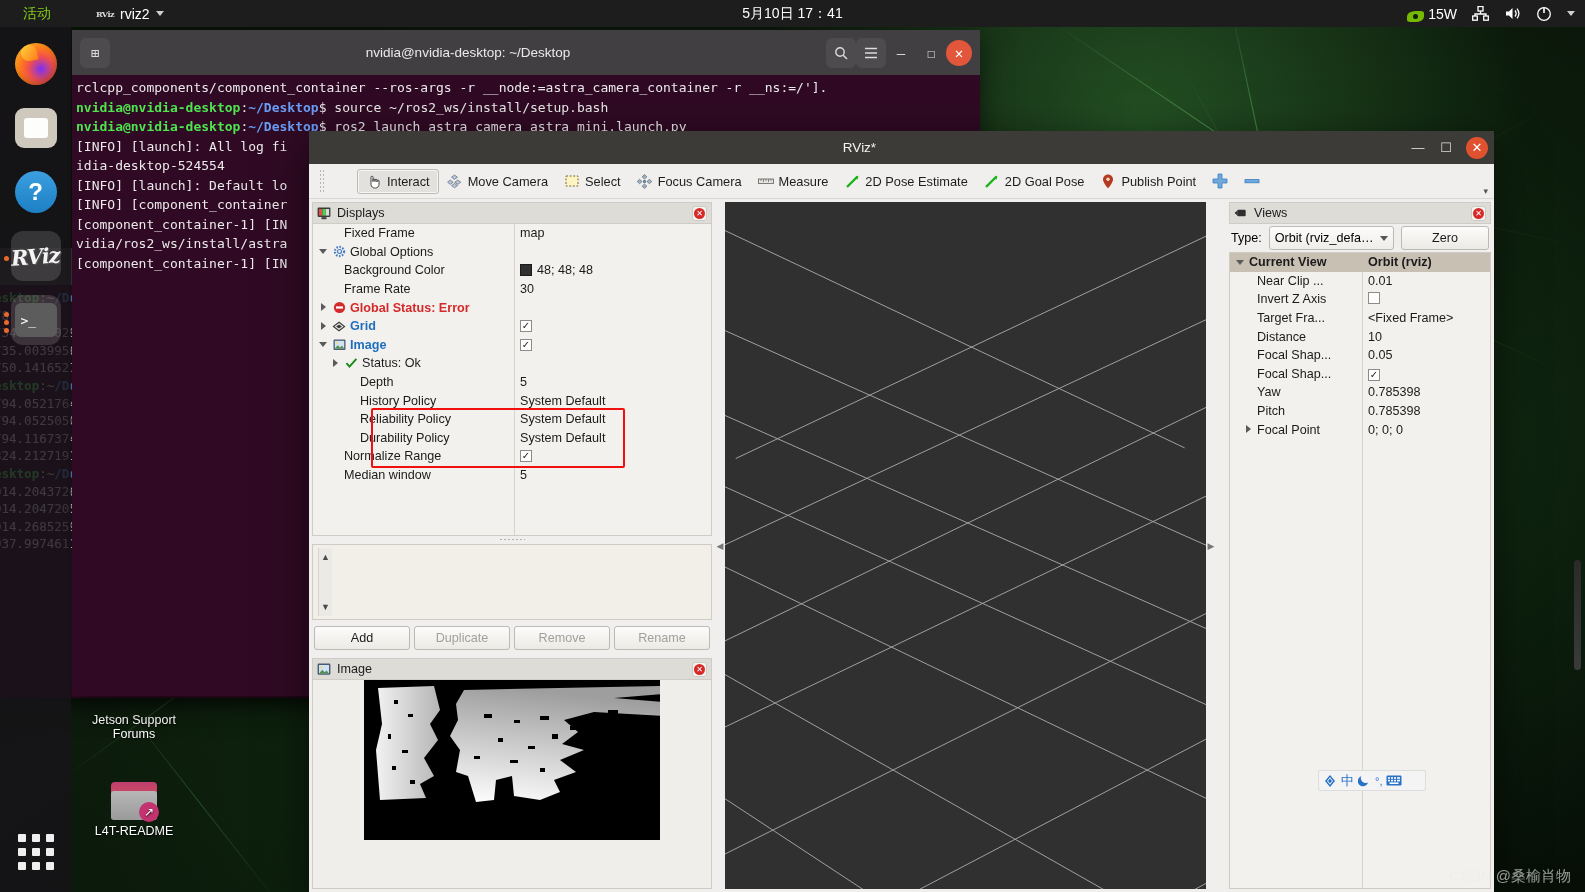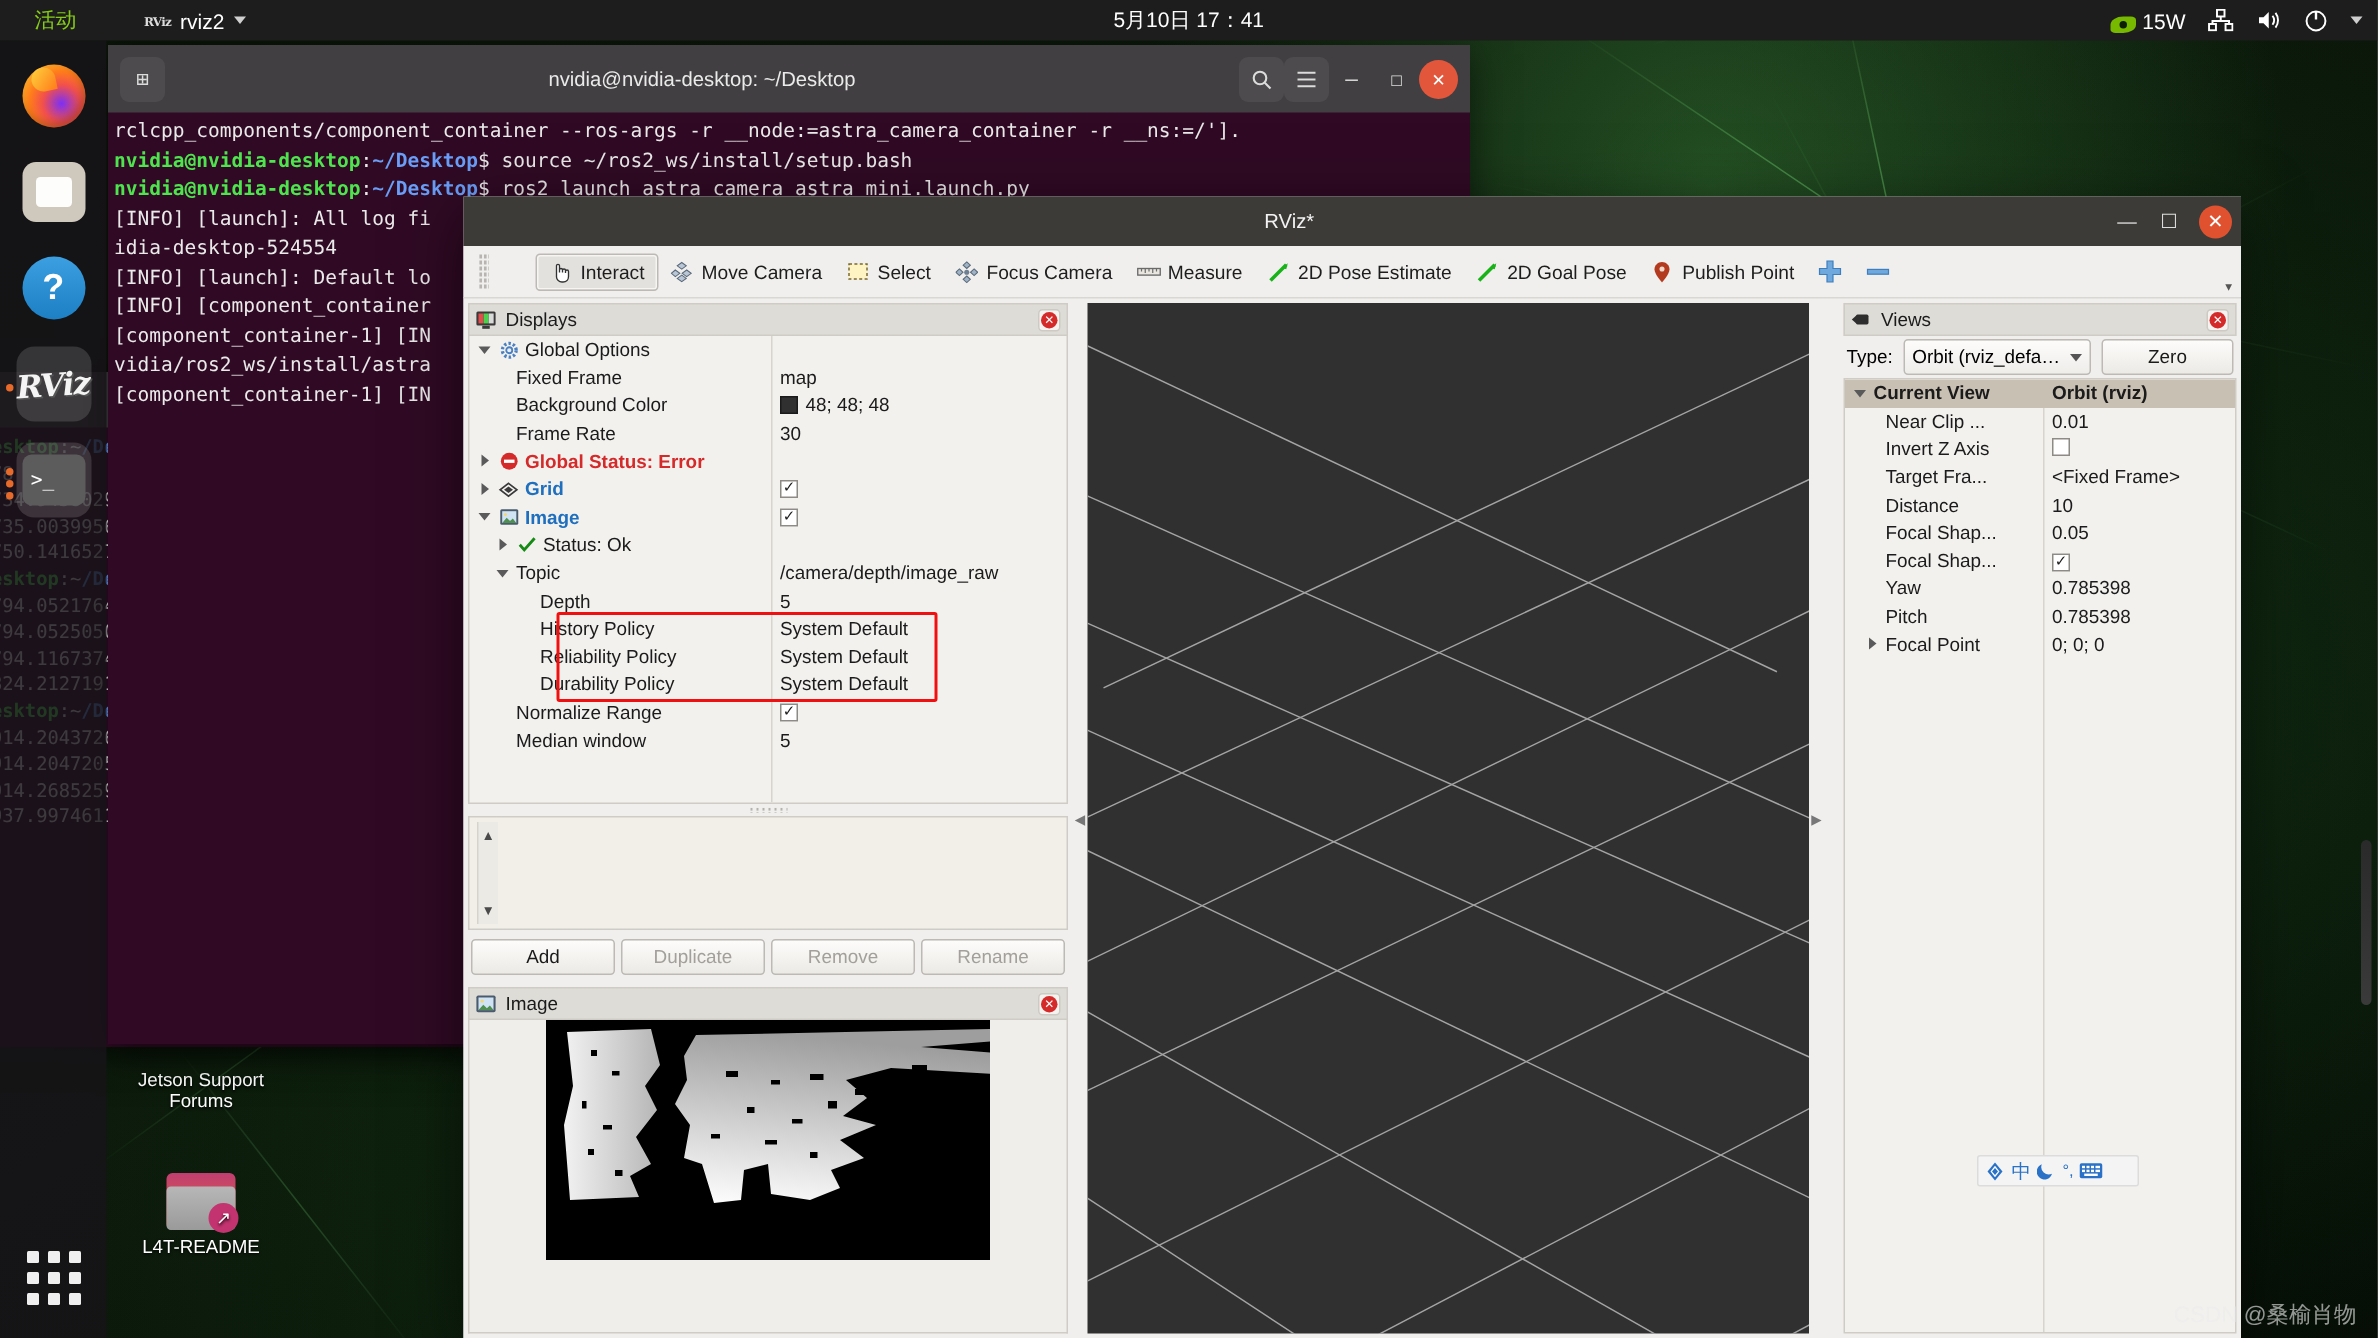--- a/index.html
+++ b/index.html
@@ -463,40 +463,40 @@
             </span>
             <span class="ph-title">Displays</span>
             <span class="ph-close">
                 <i>✕</i>
               </span>
           </div>
           <div class="tree">
             <div class="tree-split"></div>
             <div id="displays-rows">
                 <div class="trow">
+                  <span class="tname indent1">
+                    <span class="arrow blank"></span>
+                    <span class="">Fixed Frame</span>
+                  </span>
+                  <span class="tval">
+                    <span>map</span>
+                  </span>
+                </div>
+                <div class="trow">
                   <span class="tname ">
                     <span class="arrow down"></span>
                     <span class="ico16">
                       <svg width="13" height="13" viewBox="0 0 13 13">
                         <circle cx="6.5" cy="6.5" r="4.6" fill="none" stroke="#4a7fc1" stroke-width="2.2" stroke-dasharray="1.6 1.4"></circle>
                         <circle cx="6.5" cy="6.5" r="2" fill="#e9eef5" stroke="#4a7fc1" stroke-width="1.2"></circle>
                       </svg>
                     </span>
                     <span class="">Global Options</span>
                   </span>
                   <span class="tval"></span>
-                </div>
-                <div class="trow">
-                  <span class="tname indent1">
-                    <span class="arrow blank"></span>
-                    <span class="">Fixed Frame</span>
-                  </span>
-                  <span class="tval">
-                    <span>map</span>
-                  </span>
                 </div>
                 <div class="trow">
                   <span class="tname indent1">
                     <span class="arrow blank"></span>
                     <span class="">Background Color</span>
                   </span>
                   <span class="tval">
                     <span class="swatch"></span>
                     <span>48; 48; 48</span>
                   </span>
@@ -559,29 +559,20 @@
                   <span class="tname indent1">
                     <span class="arrow right"></span>
                     <span class="ico16">
                       <svg width="13" height="12" viewBox="0 0 13 12">
                         <path d="M1.5 6.2l3 3.4L11.4 1.8" fill="none" stroke="#158a15" stroke-width="1.9"></path>
                       </svg>
                     </span>
                     <span class="">Status: Ok</span>
                   </span>
                   <span class="tval"></span>
-                </div>
-                <div class="trow">
-                  <span class="tname indent1">
-                    <span class="arrow down"></span>
-                    <span class="">Topic</span>
-                  </span>
-                  <span class="tval">
-                    <span>/camera/depth/image_raw</span>
-                  </span>
                 </div>
                 <div class="trow">
                   <span class="tname indent2">
                     <span class="arrow blank"></span>
                     <span class="">Depth</span>
                   </span>
                   <span class="tval">
                     <span>5</span>
                   </span>
                 </div>

